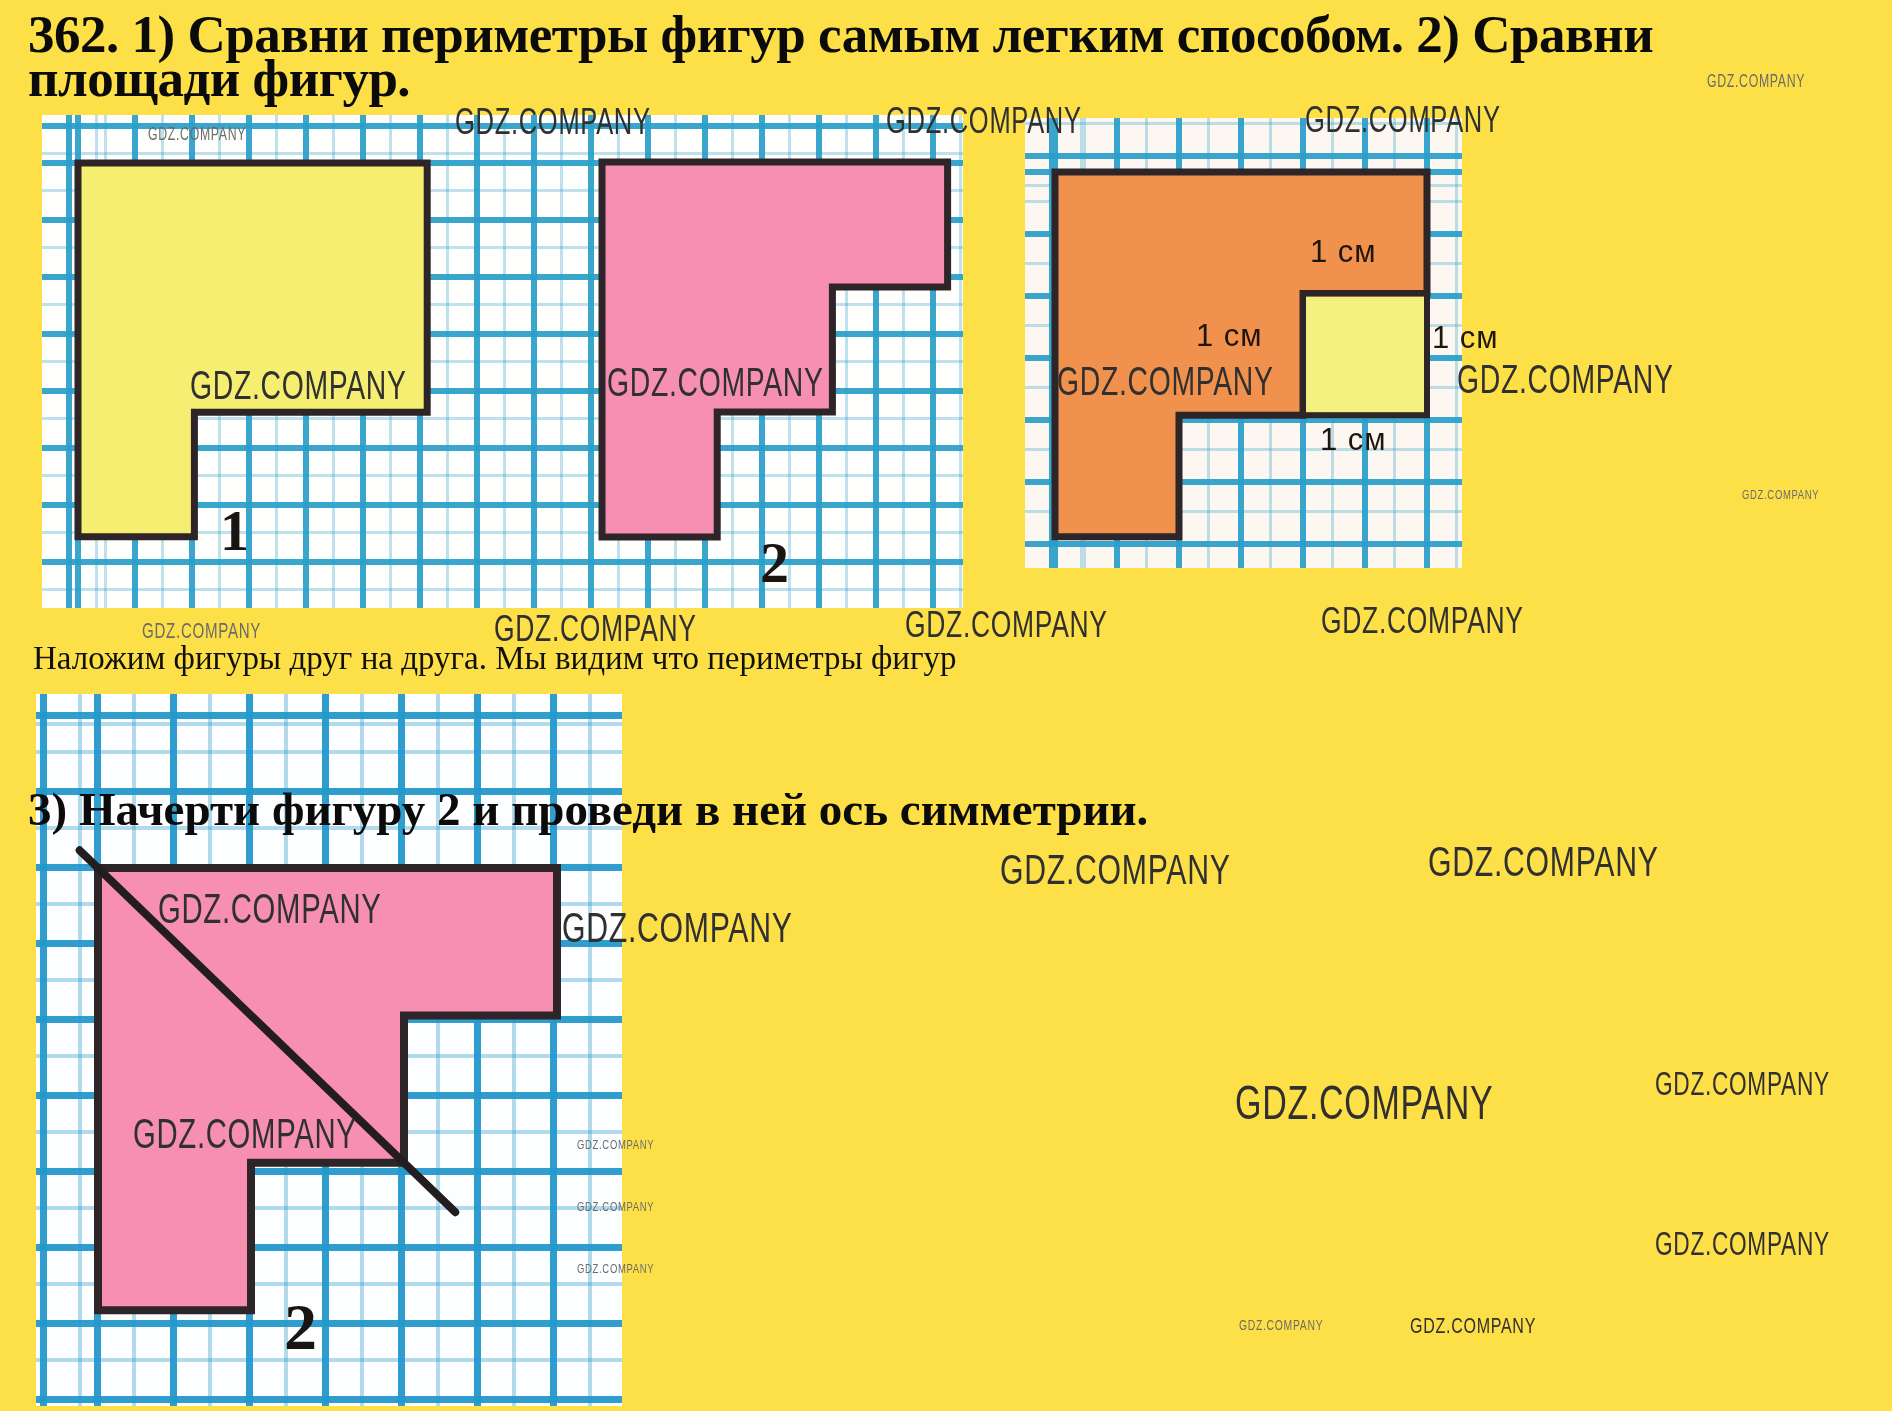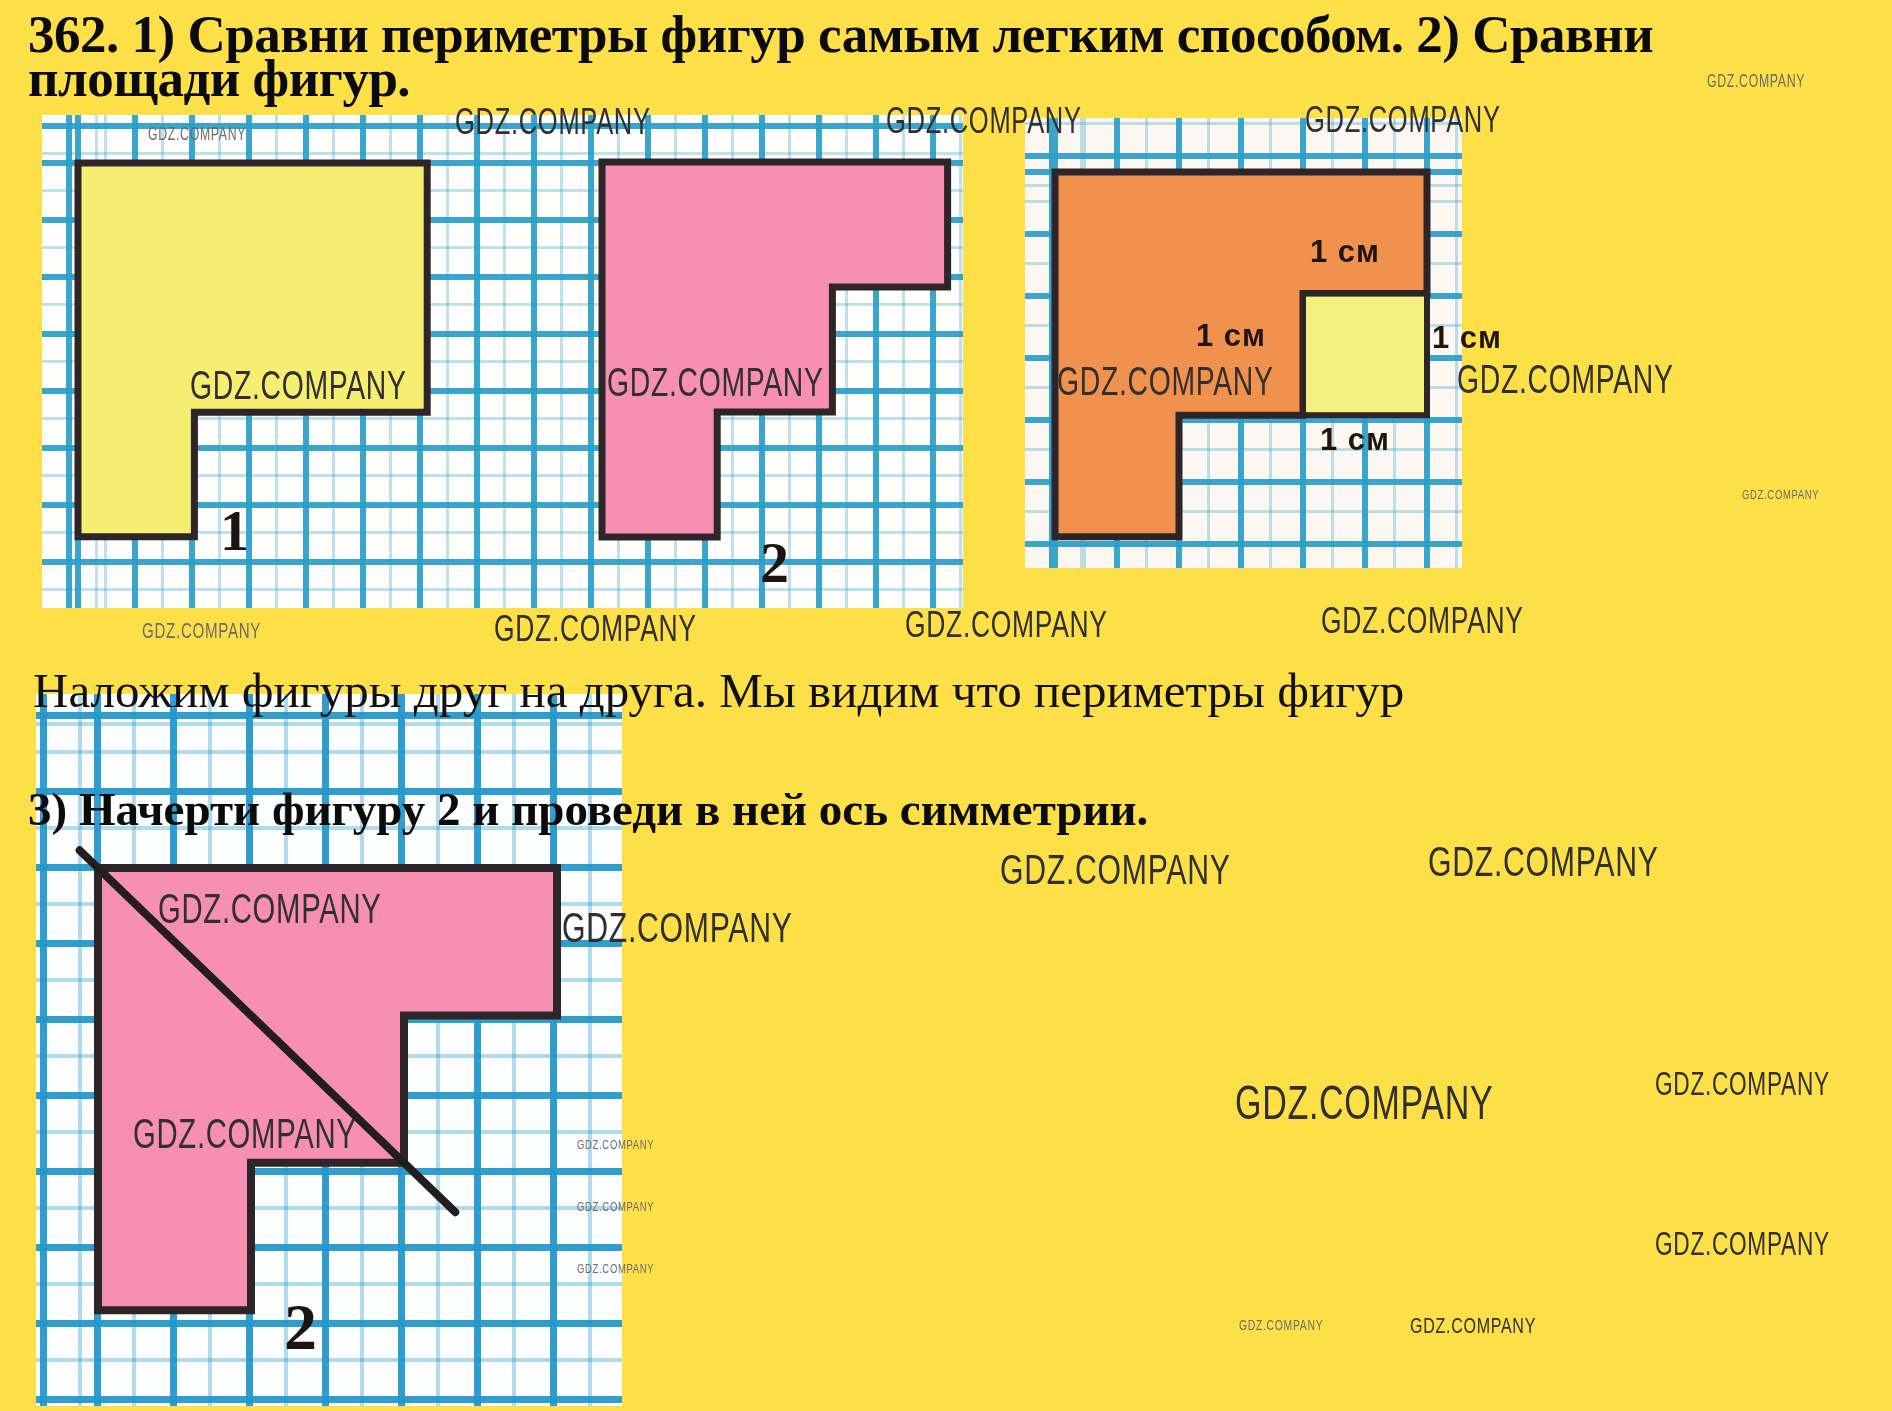--- a/index.html
+++ b/index.html
@@ -3,21 +3,21 @@
 <meta charset="utf-8">
 <style>
   html,body{margin:0;padding:0;background:#ffffff;}
   #stage{
     position:relative;width:1892px;height:1411px;overflow:hidden;background:#fde047;
     font-family:"Liberation Serif","DejaVu Serif",serif;color:#0d0d0d;
   }
   .abs{position:absolute;}
   
   .title-line{font-weight:bold;font-size:53px;letter-spacing:-0.5px;white-space:nowrap;color:#0b0b0b;}
-  .body-line{font-size:49px;white-space:nowrap;color:#111;margin-top:22px;}
+  .body-line{font-size:33px;white-space:nowrap;color:#111;}
   .heading-line{font-weight:bold;font-size:47px;white-space:nowrap;color:#0b0b0b;}
   
   .wm{
     position:absolute;white-space:nowrap;color:#303030;
     font-family:"Liberation Sans","DejaVu Sans",sans-serif;font-weight:400;
     transform:scaleX(0.70);transform-origin:left top;letter-spacing:1px;line-height:1;
   }
   .wm-gray{color:#6b6b6b;}
   
   .grid{position:absolute;}
@@ -47,21 +47,21 @@
       repeating-linear-gradient(90deg, rgba(36,152,203,0.35) 0 4px, transparent 4px 76px),
       repeating-linear-gradient(180deg, rgba(36,152,203,0.35) 0 4px, transparent 4px 76px);
     background-position:58px 0, 0 18px, 96px 0, 0 56px;
   }
   
   .fig-num{
     position:absolute;font-weight:bold;color:#1b1512;line-height:1;
     font-family:"Liberation Serif","DejaVu Serif",serif;
   }
   .dim-label{
-    position:absolute;font-weight:bold;font-size:31px;color:#20150c;line-height:1;
+    position:absolute;font-weight:normal;font-size:31px;color:#20150c;line-height:1;
     font-family:"Liberation Sans","DejaVu Sans",sans-serif;letter-spacing:1px;white-space:nowrap;
   }
   .fig-svg{position:absolute;overflow:visible;}
 </style>
 </head>
 <body>
 
 <div id="stage">
 
   <div class="grid grid-a"></div>

